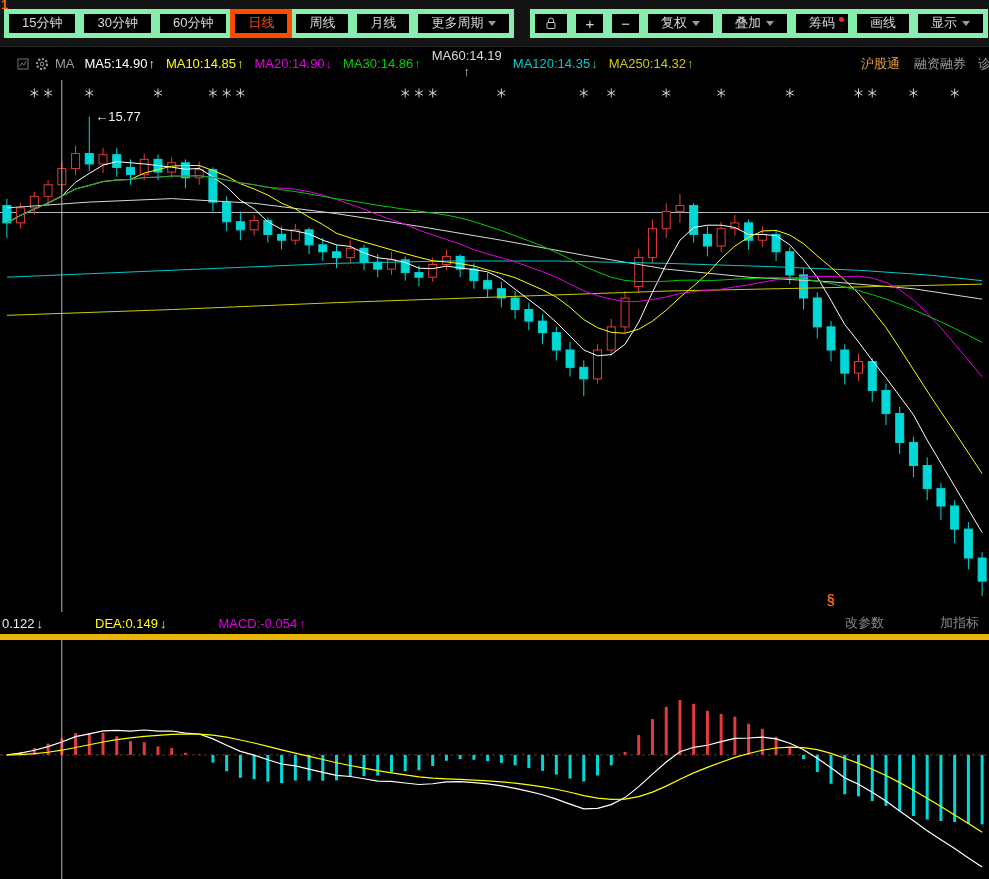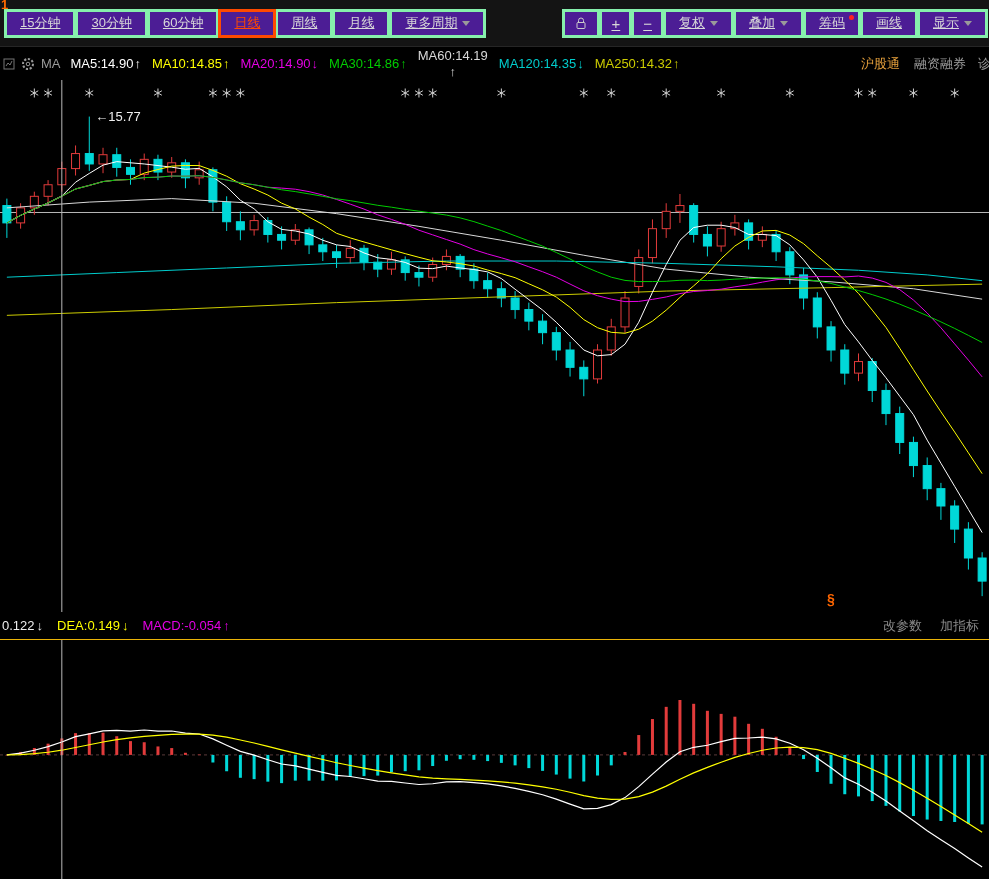--- a/index.html
+++ b/index.html
@@ -5,44 +5,44 @@
   html,body{margin:0;padding:0;background:#000;}
   .app{position:relative;width:989px;height:879px;background:#000;overflow:hidden;
        font-family:"Liberation Sans","DejaVu Sans",sans-serif;color:#d8d8d8;font-size:13px;}
 
   
   .row1{position:absolute;left:0;top:0;width:989px;height:47px;background:#141414;
         border-bottom:1px solid #262626;display:flex;align-items:center;box-sizing:border-box;}
   .corner-frag{position:absolute;left:1px;top:-3px;color:#ff6a00;font-weight:bold;font-size:13px;}
   .tabs{display:flex;margin-left:5px;}
   .right-group{display:flex;margin-left:auto;margin-right:1px;}
-  .btn{height:29px;padding:0 13px;border:3px solid #86efac;margin-left:-1px;font-size:13px;
-       color:#d8d8d8;background:#4c1d95;cursor:pointer;white-space:nowrap;position:relative;
-       box-sizing:border-box;display:flex;align-items:center;gap:5px;text-decoration:underline;}
+  .btn{height:29px;padding:0 13px;border:5px solid #86efac;margin-left:-1px;font-size:13px;
+       color:#d8d8d8;background:#000000;cursor:pointer;white-space:nowrap;position:relative;
+       box-sizing:border-box;display:flex;align-items:center;gap:5px;}
   .btn.active{color:#ff4a00;border-color:#ff4a00;z-index:2;}
   .btn.icon-btn{padding:0 9px;font-size:15px;}
   .caret{width:0;height:0;border-left:4px solid transparent;border-right:4px solid transparent;
          border-top:5px solid #9a9a9a;display:inline-block;}
   .dot{position:absolute;top:3px;right:4px;width:5px;height:5px;border-radius:50%;background:#ff2020;}
 
   
   .row2{position:absolute;left:0;top:47px;width:989px;height:33px;background:#000;
-        display:flex;align-items:center;box-sizing:border-box;padding:0 0 0 3px;}
+        display:flex;align-items:center;box-sizing:border-box;padding:0 0 0 17px;}
   .row2 .ic{display:flex;align-items:center;margin-right:6px;}
   .ma-group{color:#9a9a9a;margin-right:10px;}
   .ma-item{margin-right:11px;display:inline-flex;align-items:center;gap:1px;white-space:nowrap;}
   .spacer{flex:1;}
   .link{margin-left:14px;white-space:nowrap;cursor:pointer;text-align:center;}
   .link.clipped{width:11px;overflow:hidden;margin-left:12px;}
 
   
   .main-chart{position:absolute;left:0;top:80px;width:785px;height:532px;background:#000;}
   .macd-header{position:absolute;left:0;top:612px;width:989px;height:28px;display:flex;
                align-items:center;box-sizing:border-box;padding:0 10px 0 2px;
-               border-bottom:1px solid #eab308;background:#000;}
+               border-bottom:6px solid #eab308;background:#000;gap:38px;}
   .mh-item{margin-right:14px;display:inline-flex;align-items:center;gap:2px;white-space:nowrap;}
   .mh-action{color:#8a8a8a;margin-left:18px;cursor:pointer;white-space:nowrap;text-align:right;}
   .macd-panel{position:absolute;left:0;top:640px;width:989px;height:239px;background:#000;}
   svg{display:block;}
 </style>
 </head>
 <body>
 
 <div class="app">
 

